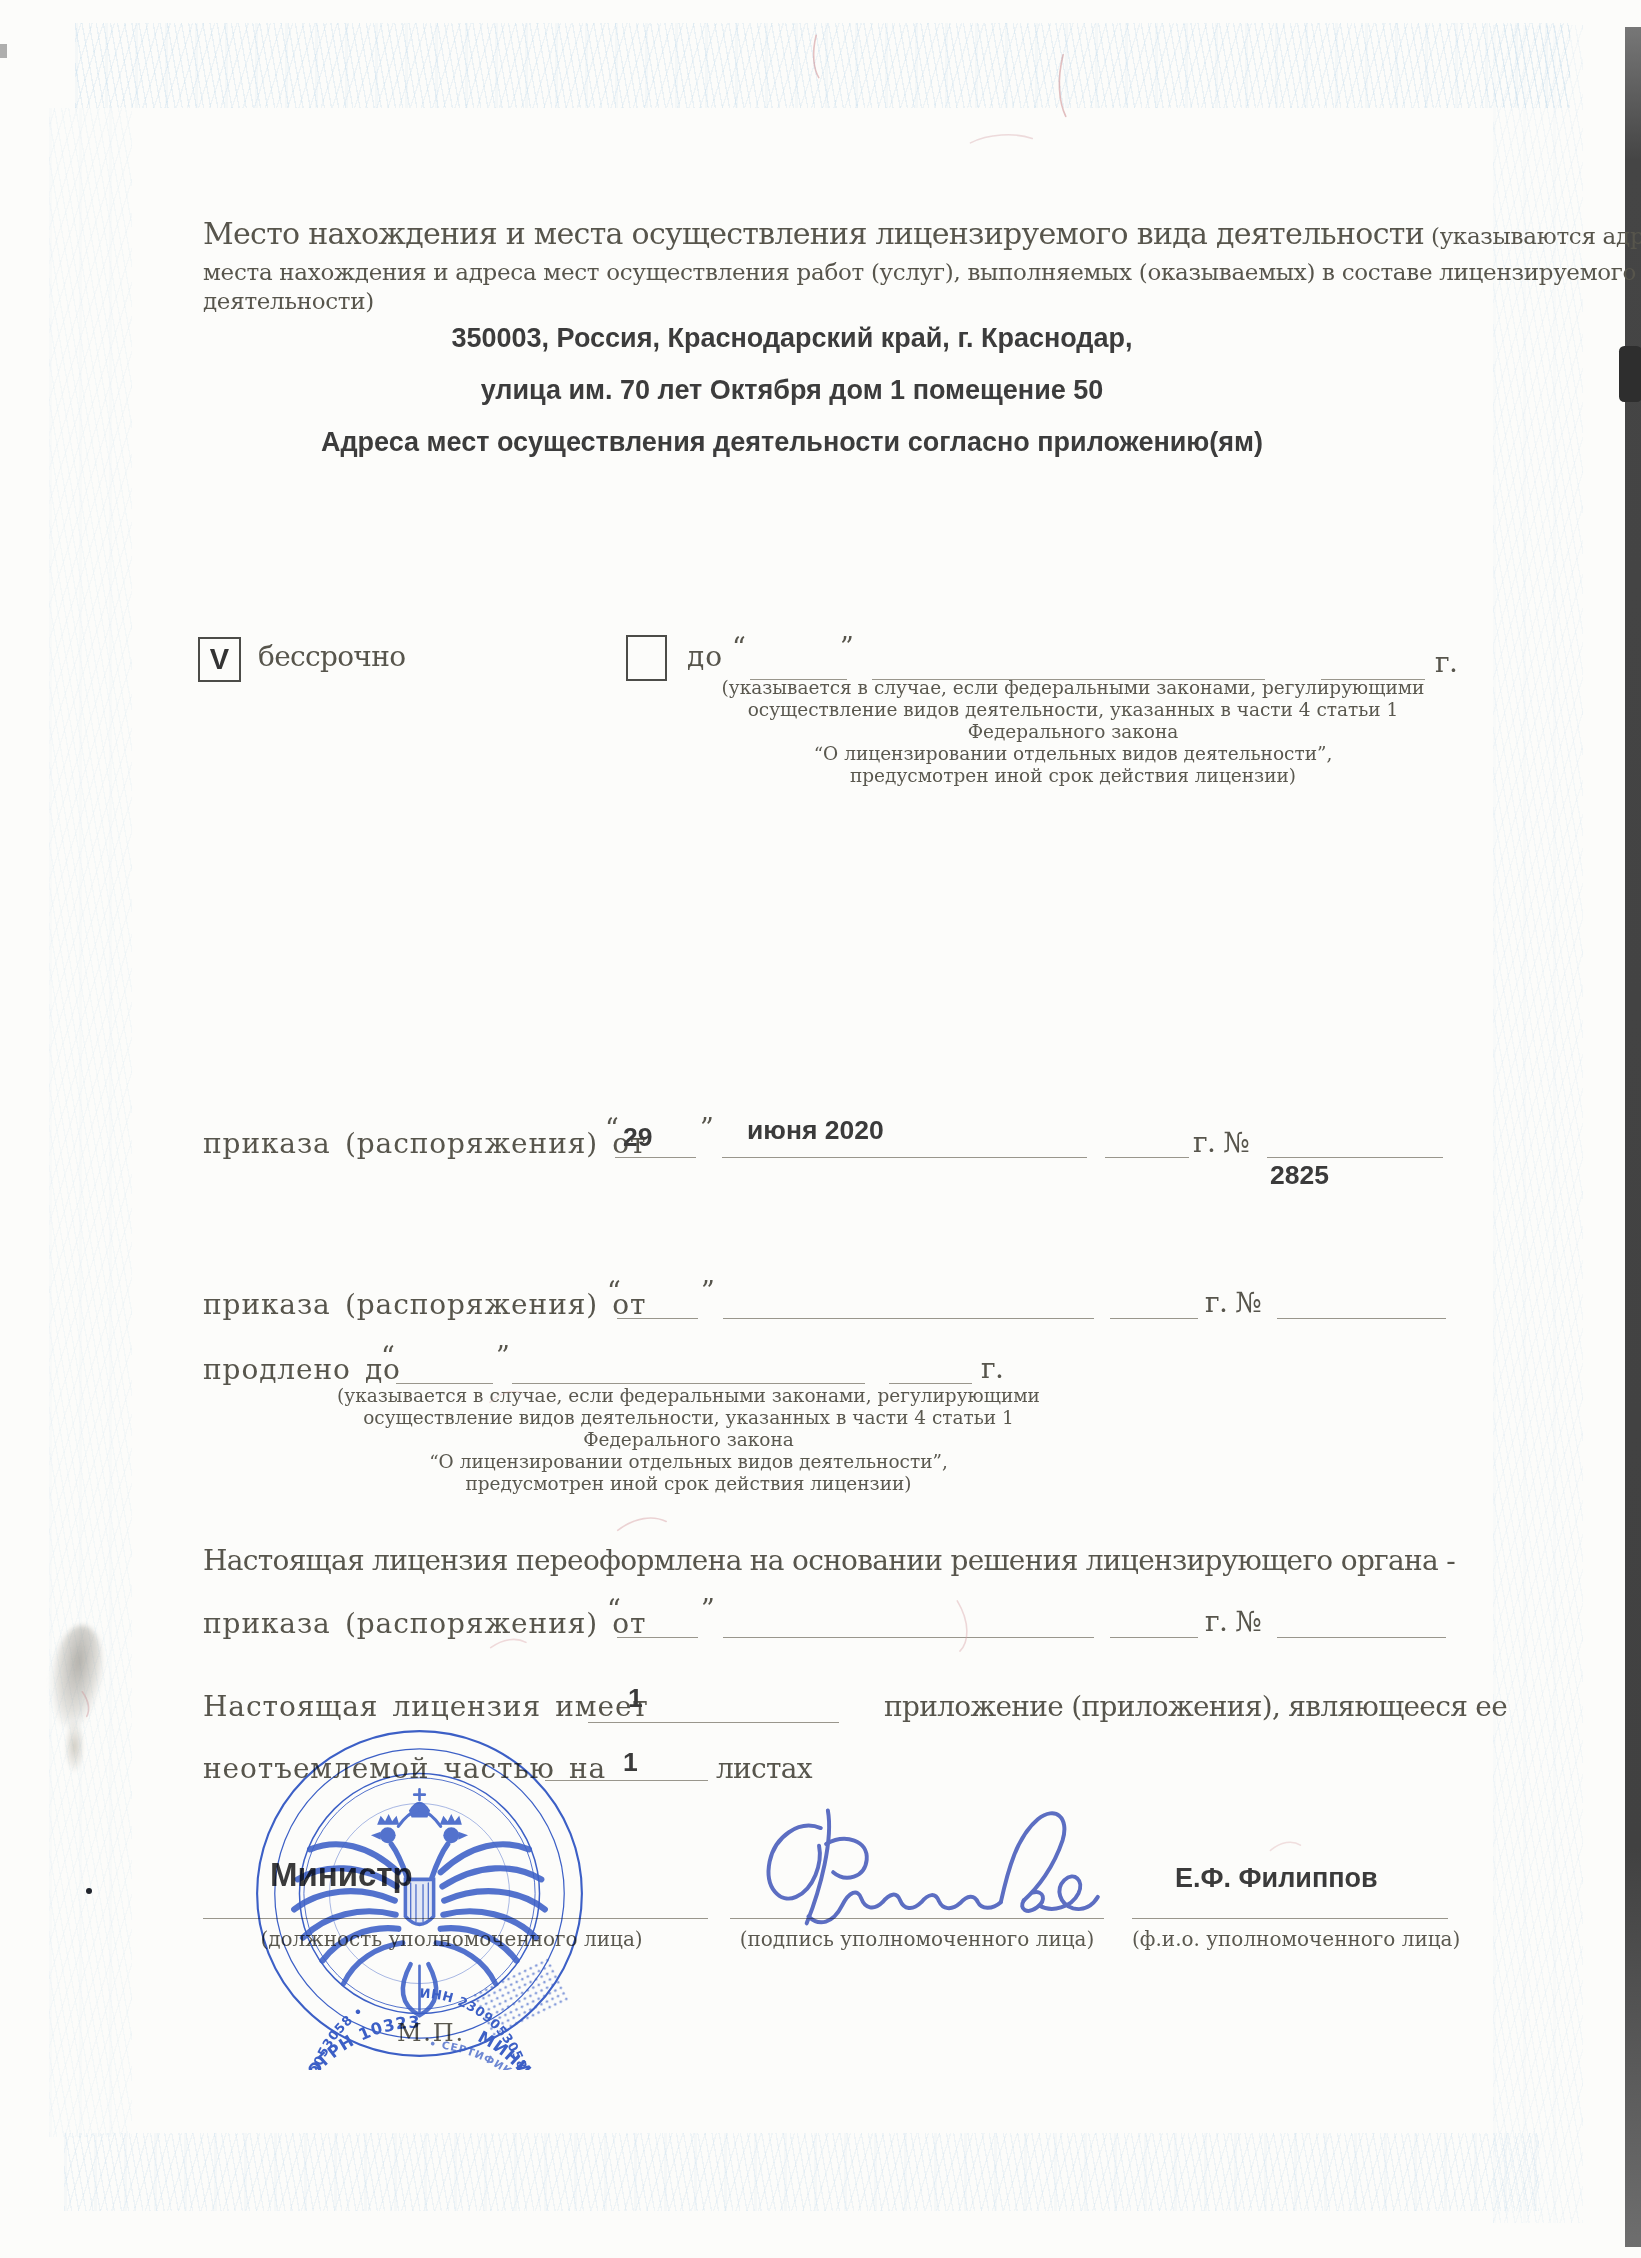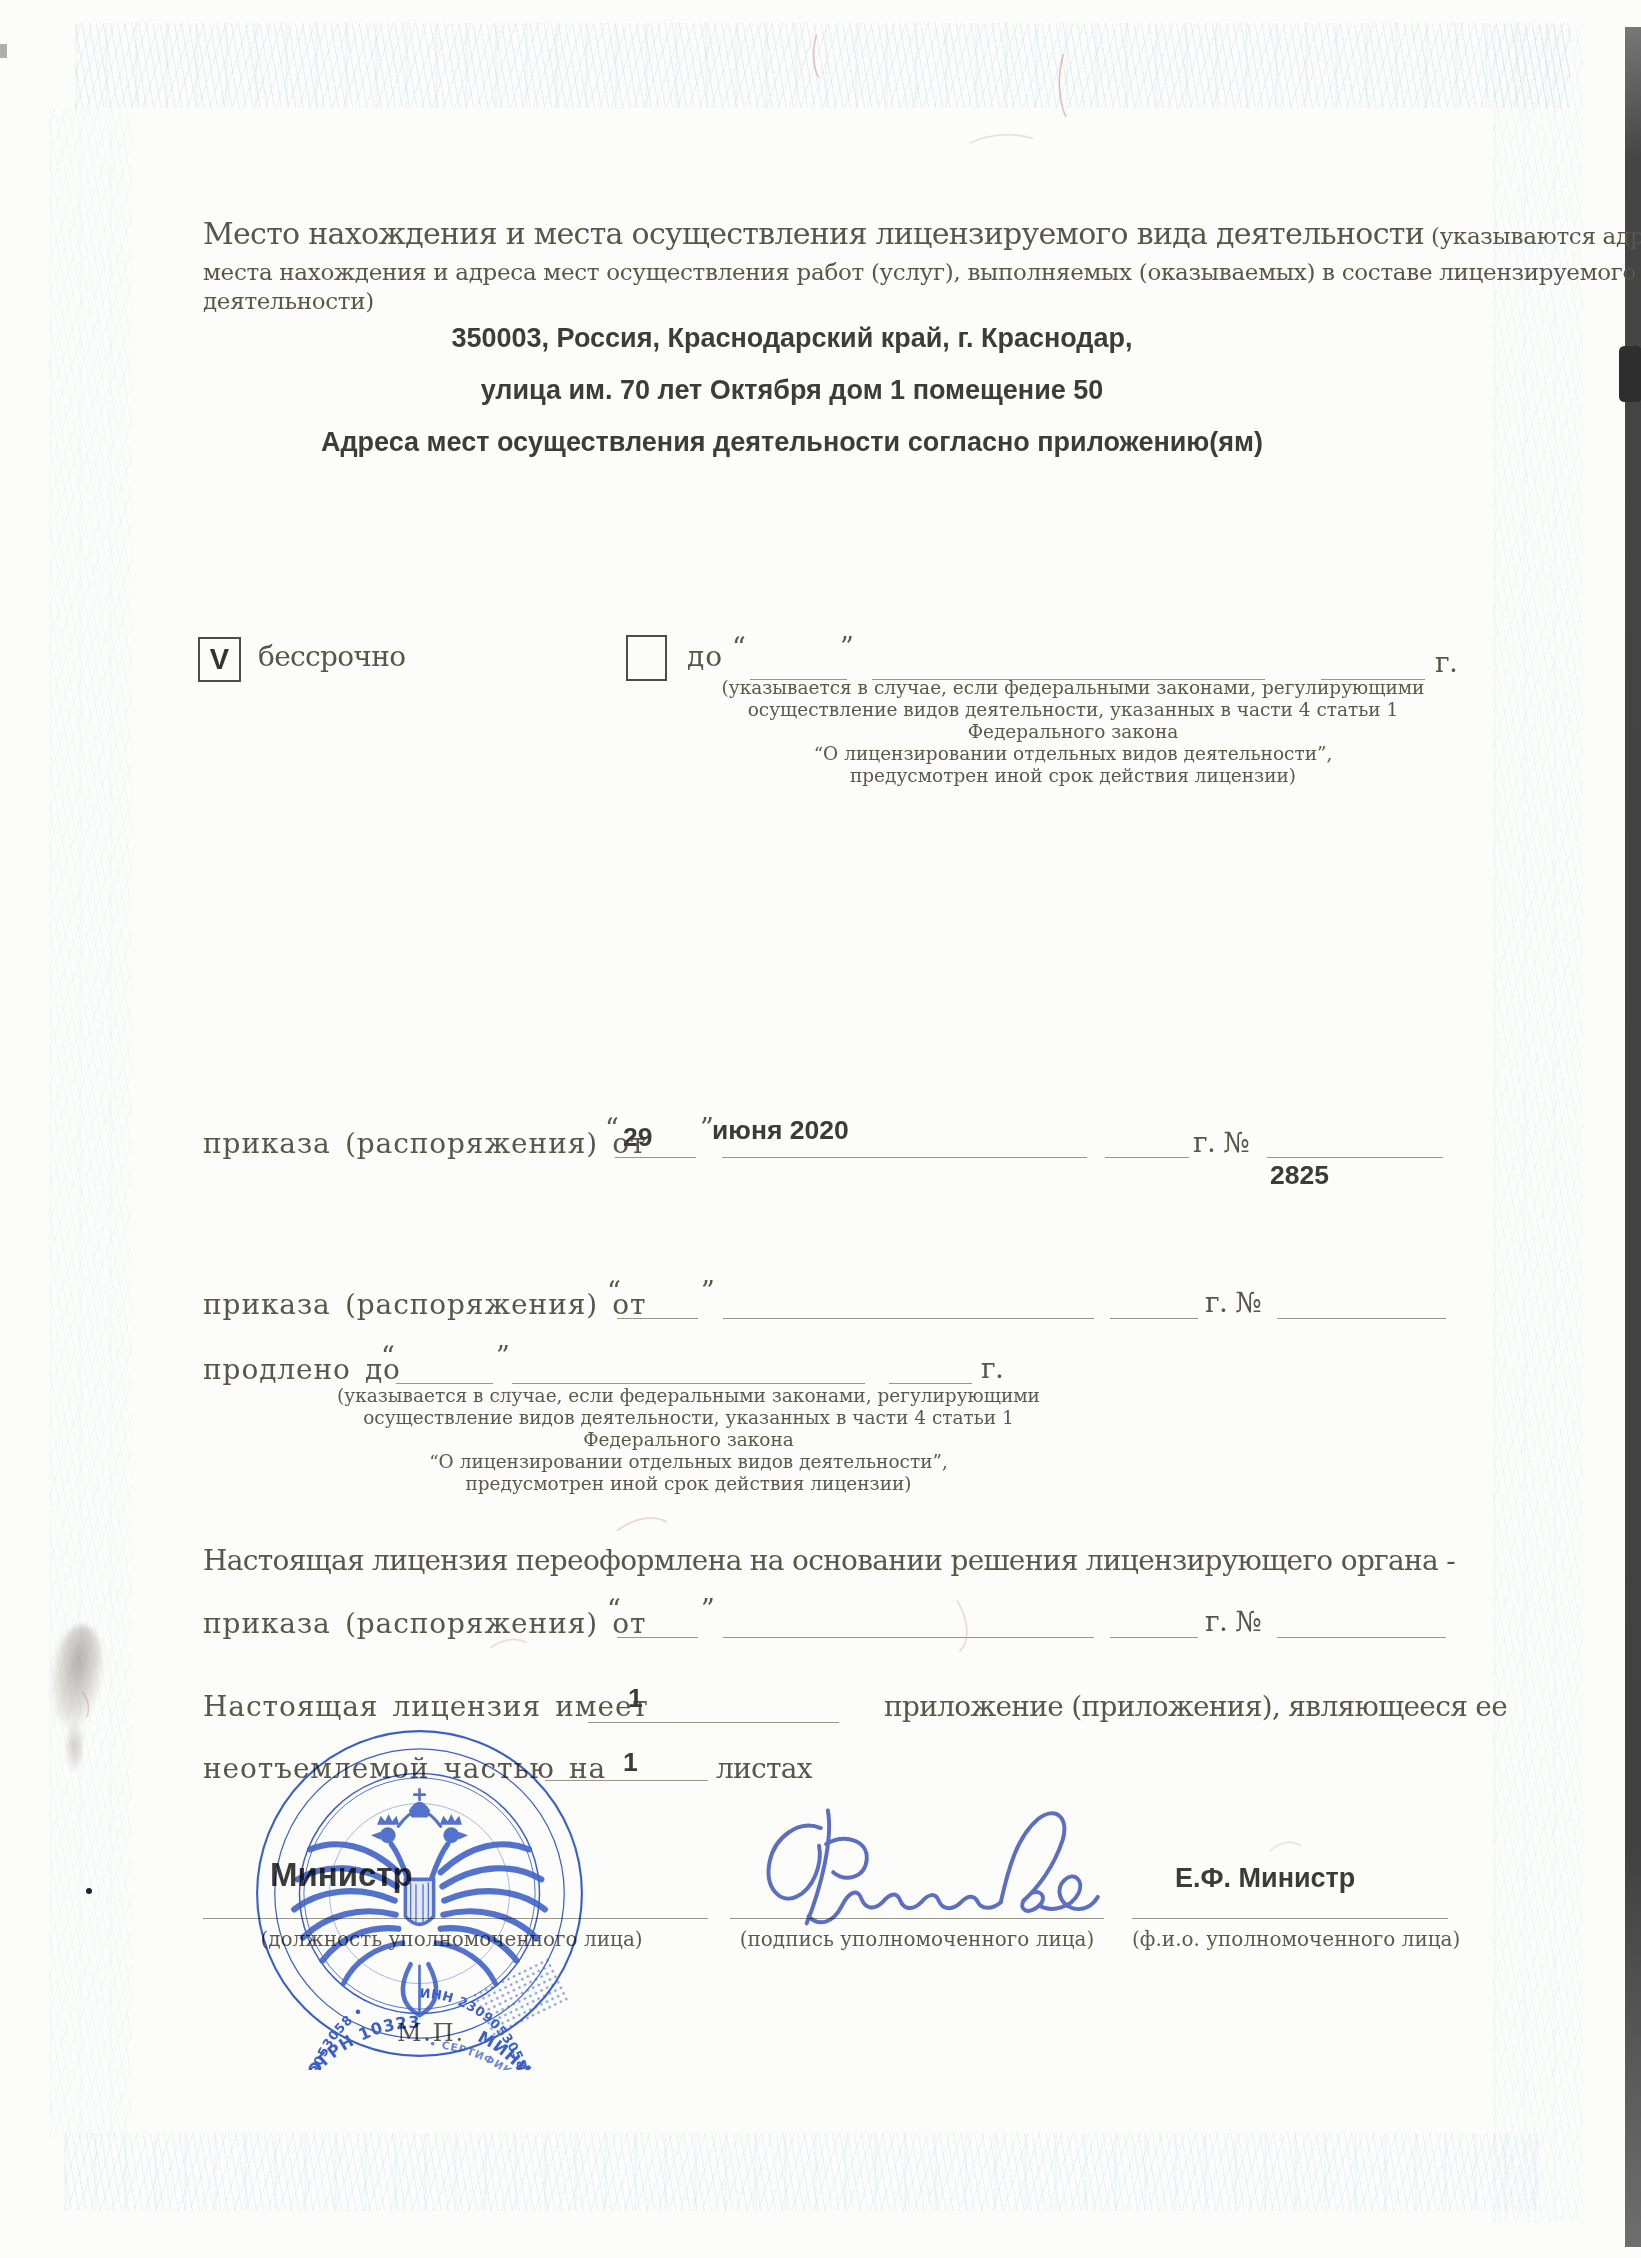--- a/index.html
+++ b/index.html
@@ -100,21 +100,21 @@
     <div>осуществление видов деятельности, указанных в части 4 статьи 1 Федерального закона</div>
     <div>“О лицензировании отдельных видов деятельности”,</div>
     <div>предусмотрен иной срок действия лицензии)</div>
   </div>
 
   <div class="formline sp" style="left:203px;top:1127px;">приказа (распоряжения) от</div>
   <div class="quote" style="left:605px;top:1113px;">“</div>
   <div class="fill" style="left:623px;top:1122px;">29</div>
   <div class="uline" style="left:615px;top:1157px;width:81px;"></div>
   <div class="quote" style="left:700px;top:1113px;">”</div>
-  <div class="fill" style="left:712px;top:1115px;">июня 2020</div>
+  <div class="fill" style="left:747px;top:1115px;">июня 2020</div>
   <div class="uline" style="left:722px;top:1157px;width:365px;"></div>
   <div class="uline" style="left:1105px;top:1157px;width:84px;"></div>
   <div class="formline" style="left:1193px;top:1126px;">г. №</div>
   <div class="fill" style="left:1270px;top:1160px;">2825</div>
   <div class="uline" style="left:1267px;top:1157px;width:176px;"></div>
 
   <div class="formline sp" style="left:203px;top:1288px;">приказа (распоряжения) от</div>
   <div class="quote" style="left:607px;top:1276px;">“</div>
   <div class="uline" style="left:617px;top:1318px;width:81px;"></div>
   <div class="quote" style="left:701px;top:1276px;">”</div>
@@ -150,21 +150,21 @@
   <div class="formline sp" style="left:203px;top:1690px;">Настоящая лицензия имеет</div>
   <div class="fill" style="left:628px;top:1683px;">1</div>
   <div class="uline" style="left:588px;top:1722px;width:251px;"></div>
   <div class="formline" style="left:852px;top:1690px;margin-left:32px;">приложение (приложения), являющееся ее</div>
   <div class="formline sp" style="left:203px;top:1752px;">неотъемлемой частью на</div>
   <div class="fill" style="left:623px;top:1747px;">1</div>
   <div class="uline" style="left:545px;top:1780px;width:163px;"></div>
   <div class="formline" style="left:716px;top:1752px;">листах</div>
 
   <div class="fill" style="left:270px;top:1856px;font-size:33px;">Министр</div>
-  <div class="fill" style="left:1175px;top:1863px;font-size:27px;">Е.Ф. Министр</div>
+  <div class="fill" style="left:1175px;top:1863px;font-size:27px;">Е.Ф. Филиппов</div>
   <div class="uline" style="left:203px;top:1918px;width:505px;"></div>
   <div class="uline" style="left:730px;top:1918px;width:374px;"></div>
   <div class="uline" style="left:1132px;top:1918px;width:316px;"></div>
   <div class="caption" style="left:231px;top:1927px;width:441px;">(должность уполномоченного лица)</div>
   <div class="caption" style="left:730px;top:1927px;width:374px;">(подпись уполномоченного лица)</div>
   <div class="caption" style="left:1132px;top:1927px;width:316px;">(ф.и.о. уполномоченного лица)</div>
   <div class="mp">М.П.</div>
 
   <svg class="sig" viewBox="850 2030 420 170">
     <g fill="none" stroke="#4156bd" stroke-width="4.5" stroke-linecap="round" opacity="0.85">

